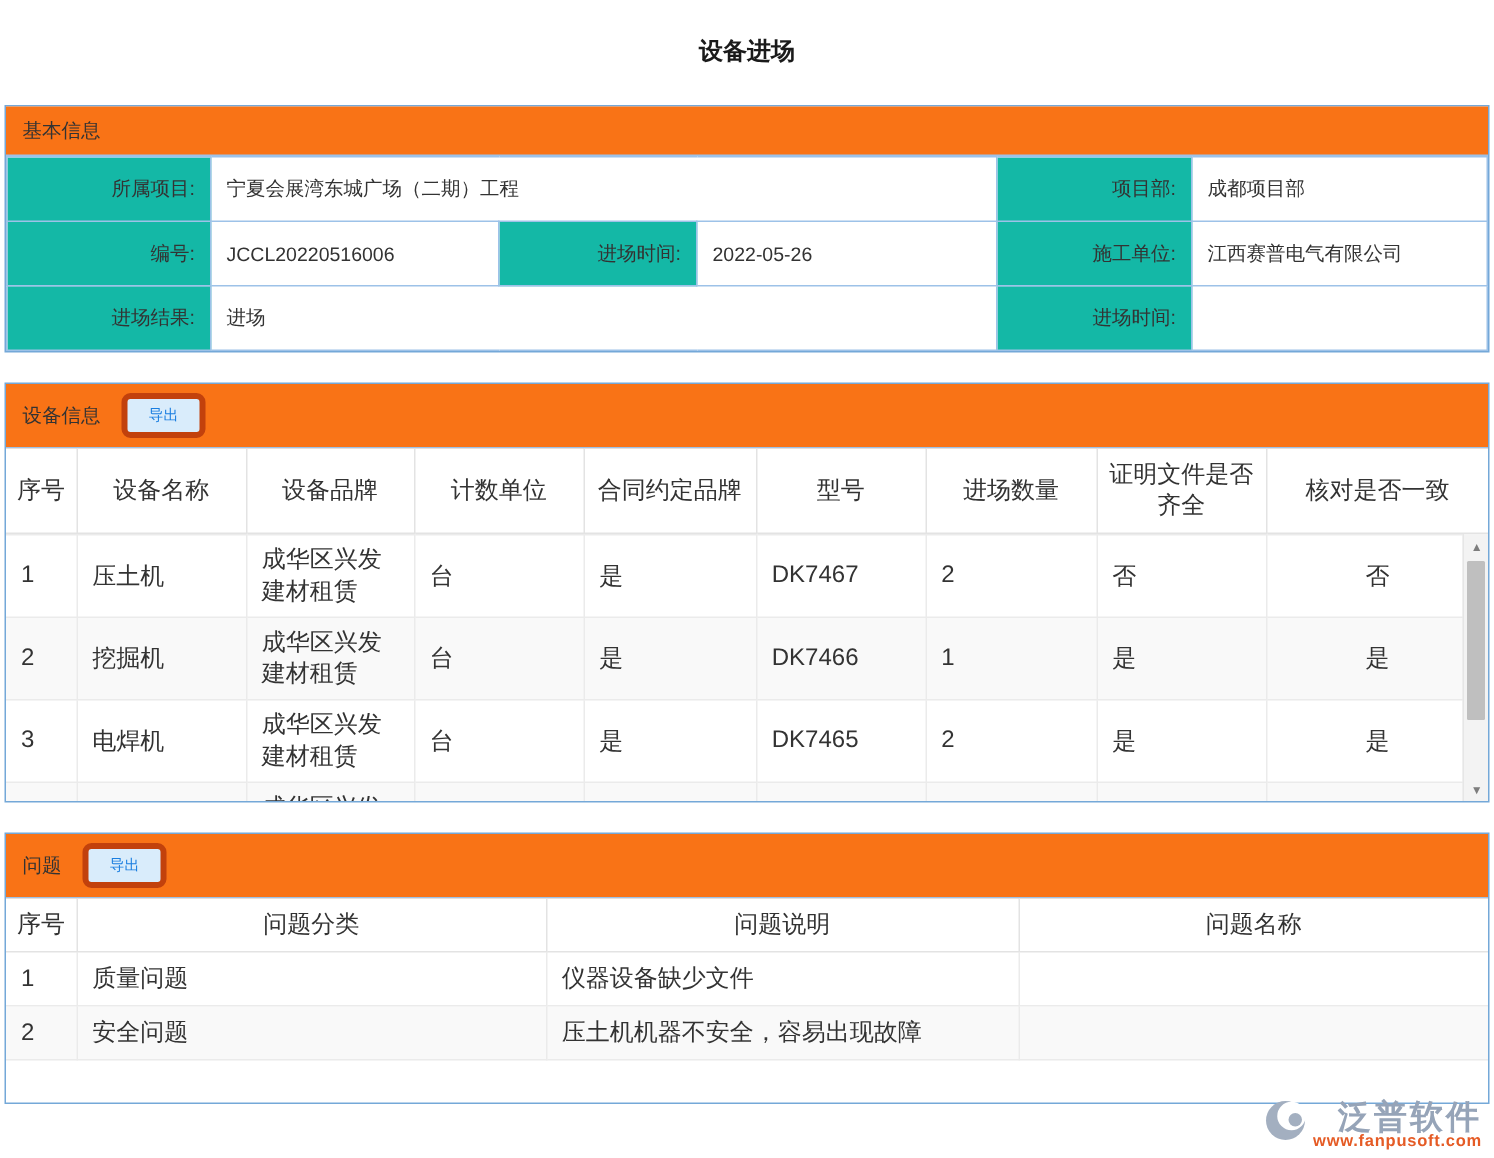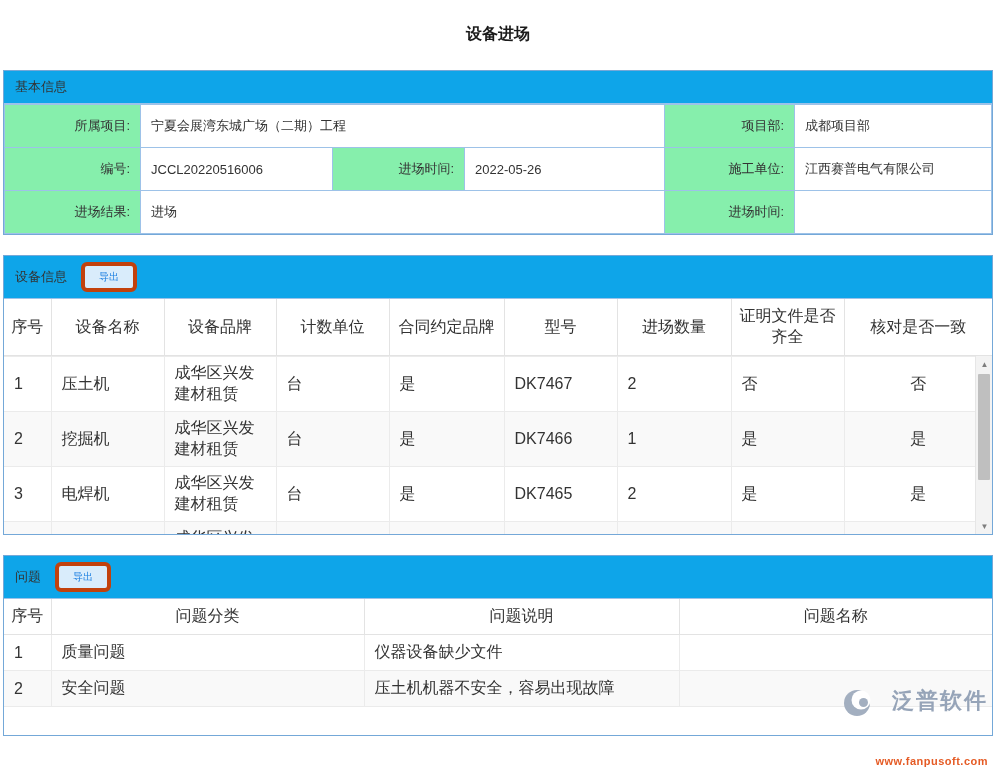--- a/index.html
+++ b/index.html
@@ -10,38 +10,38 @@
     text-align: center; font-size: 16px; font-weight: bold; color: #1a1a1a;
     padding: 24px 0 25px;
   }
 
   .section {
     border: 1px solid #74a8d8;
     margin: 0 3px 20px;
     background: #fff;
   }
   .section-header {
-    background: #0ea5e9;
+    background: #f97316;
     border-bottom: 1px solid #9dc2e8;
     padding: 6px 11px;
     font-size: 13px; color: #333;
     display: flex; align-items: center; gap: 14px;
     min-height: 33px;
   }
   .export-btn {
     background: #d9ecfb; color: #1a7ee0;
     border: 4px solid #c2410c; border-radius: 6px;
     padding: 4px 14px; font-size: 10px; cursor: pointer;
     font-family: inherit;
   }
 
   
   .info-table { width: 100%; border-collapse: collapse; table-layout: fixed; font-size: 13px; }
   .info-table td { border: 1px solid #9dc2e8; height: 43px; padding: 4px 10px; vertical-align: middle; }
-  .label-cell { background: #86efac; text-align: right; padding-right: 12px; }
+  .label-cell { background: #14b8a6; text-align: right; padding-right: 12px; }
   .value-cell { background: #fff; text-align: left; }
 
   
   .grid-table { width: 100%; border-collapse: collapse; table-layout: fixed; font-size: 16px; }
   .grid-table th {
     border: 1px solid #e3e3e3; border-top: none;
     background: #fff; font-weight: normal; text-align: center;
     padding: 7px 6px; color: #333;
   }
   .grid-table th:first-child, .grid-table td:first-child { border-left: none; }
@@ -74,21 +74,21 @@
 
   .problems-body td { height: 36px; }
   .problems-filler { height: 28px; }
 
   
   .watermark {
     position: absolute; right: 8px; bottom: 4px;
     display: flex; align-items: flex-start; gap: 4px;
     z-index: 5; background: transparent;
   }
-  .wm-text { display: flex; flex-direction: column; align-items: flex-end; line-height: 1.05; gap: 44px; }
+  .wm-text { display: flex; flex-direction: column; align-items: flex-end; line-height: 1.05; }
   .wm-brand { font-size: 22px; font-weight: bold; color: #96a4b8; letter-spacing: 2px; }
   .wm-url { font-size: 11px; color: #e55b25; font-weight: bold; letter-spacing: 0.5px; text-align: right; }
 </style>
 </head>
 <body>
 
 <div class="page-title">设备进场</div>
 
 <div class="section">
   <div class="section-header">

